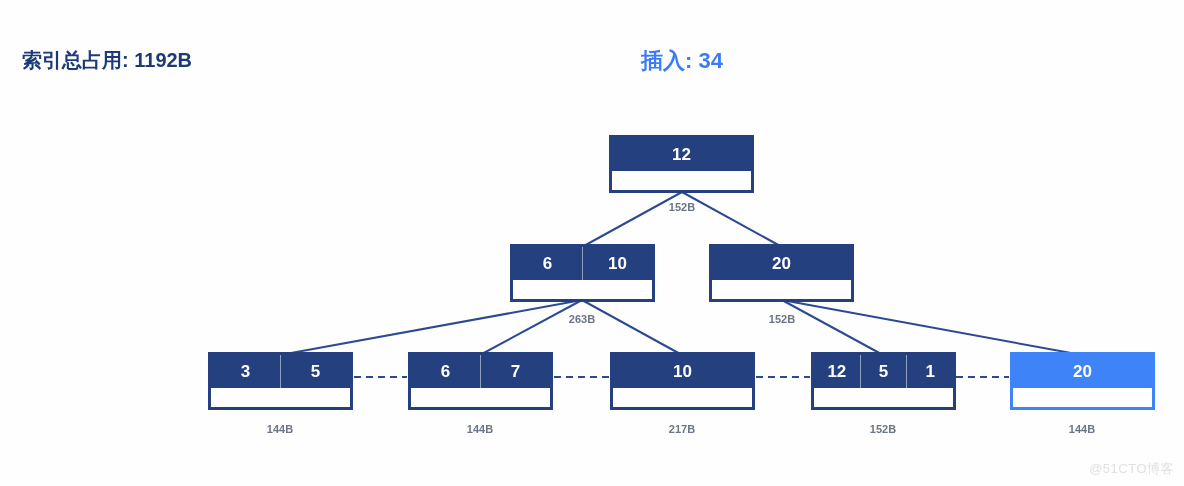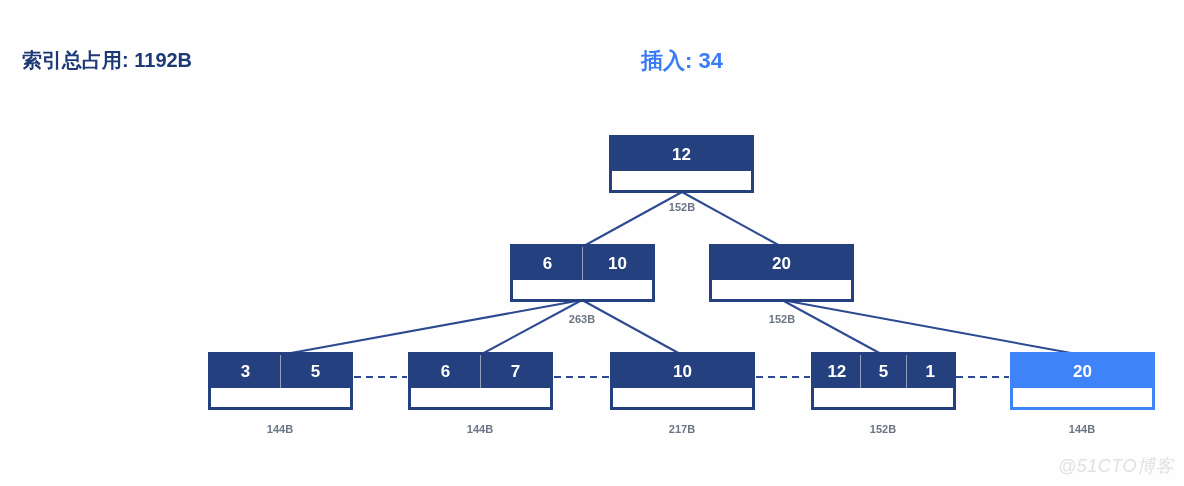--- a/index.html
+++ b/index.html
@@ -60,23 +60,22 @@
   .node.highlight{border-color:var(--blue);}
   .node.highlight .keys{background:var(--blue);}
   .node.highlight .cell + .cell{border-left:1px solid rgba(255,255,255,0.7);}
   .size-label{
     position:absolute;transform:translateX(-50%);
     font-size:11px;font-weight:bold;color:var(--size-gray);
     white-space:nowrap;z-index:2;
   }
   .watermark{
     position:absolute;right:10px;bottom:8px;
-    font-size:18px;color:var(--wm-gray);
+    font-size:13px;color:var(--wm-gray);
     letter-spacing:0.5px;
-    font-style:italic;
   }
 </style>
 </head>
 <body>
 
 <div class="canvas">
 
   <div class="title-left">
     <span>索引总占用:</span>
     <span>1192B</span>

